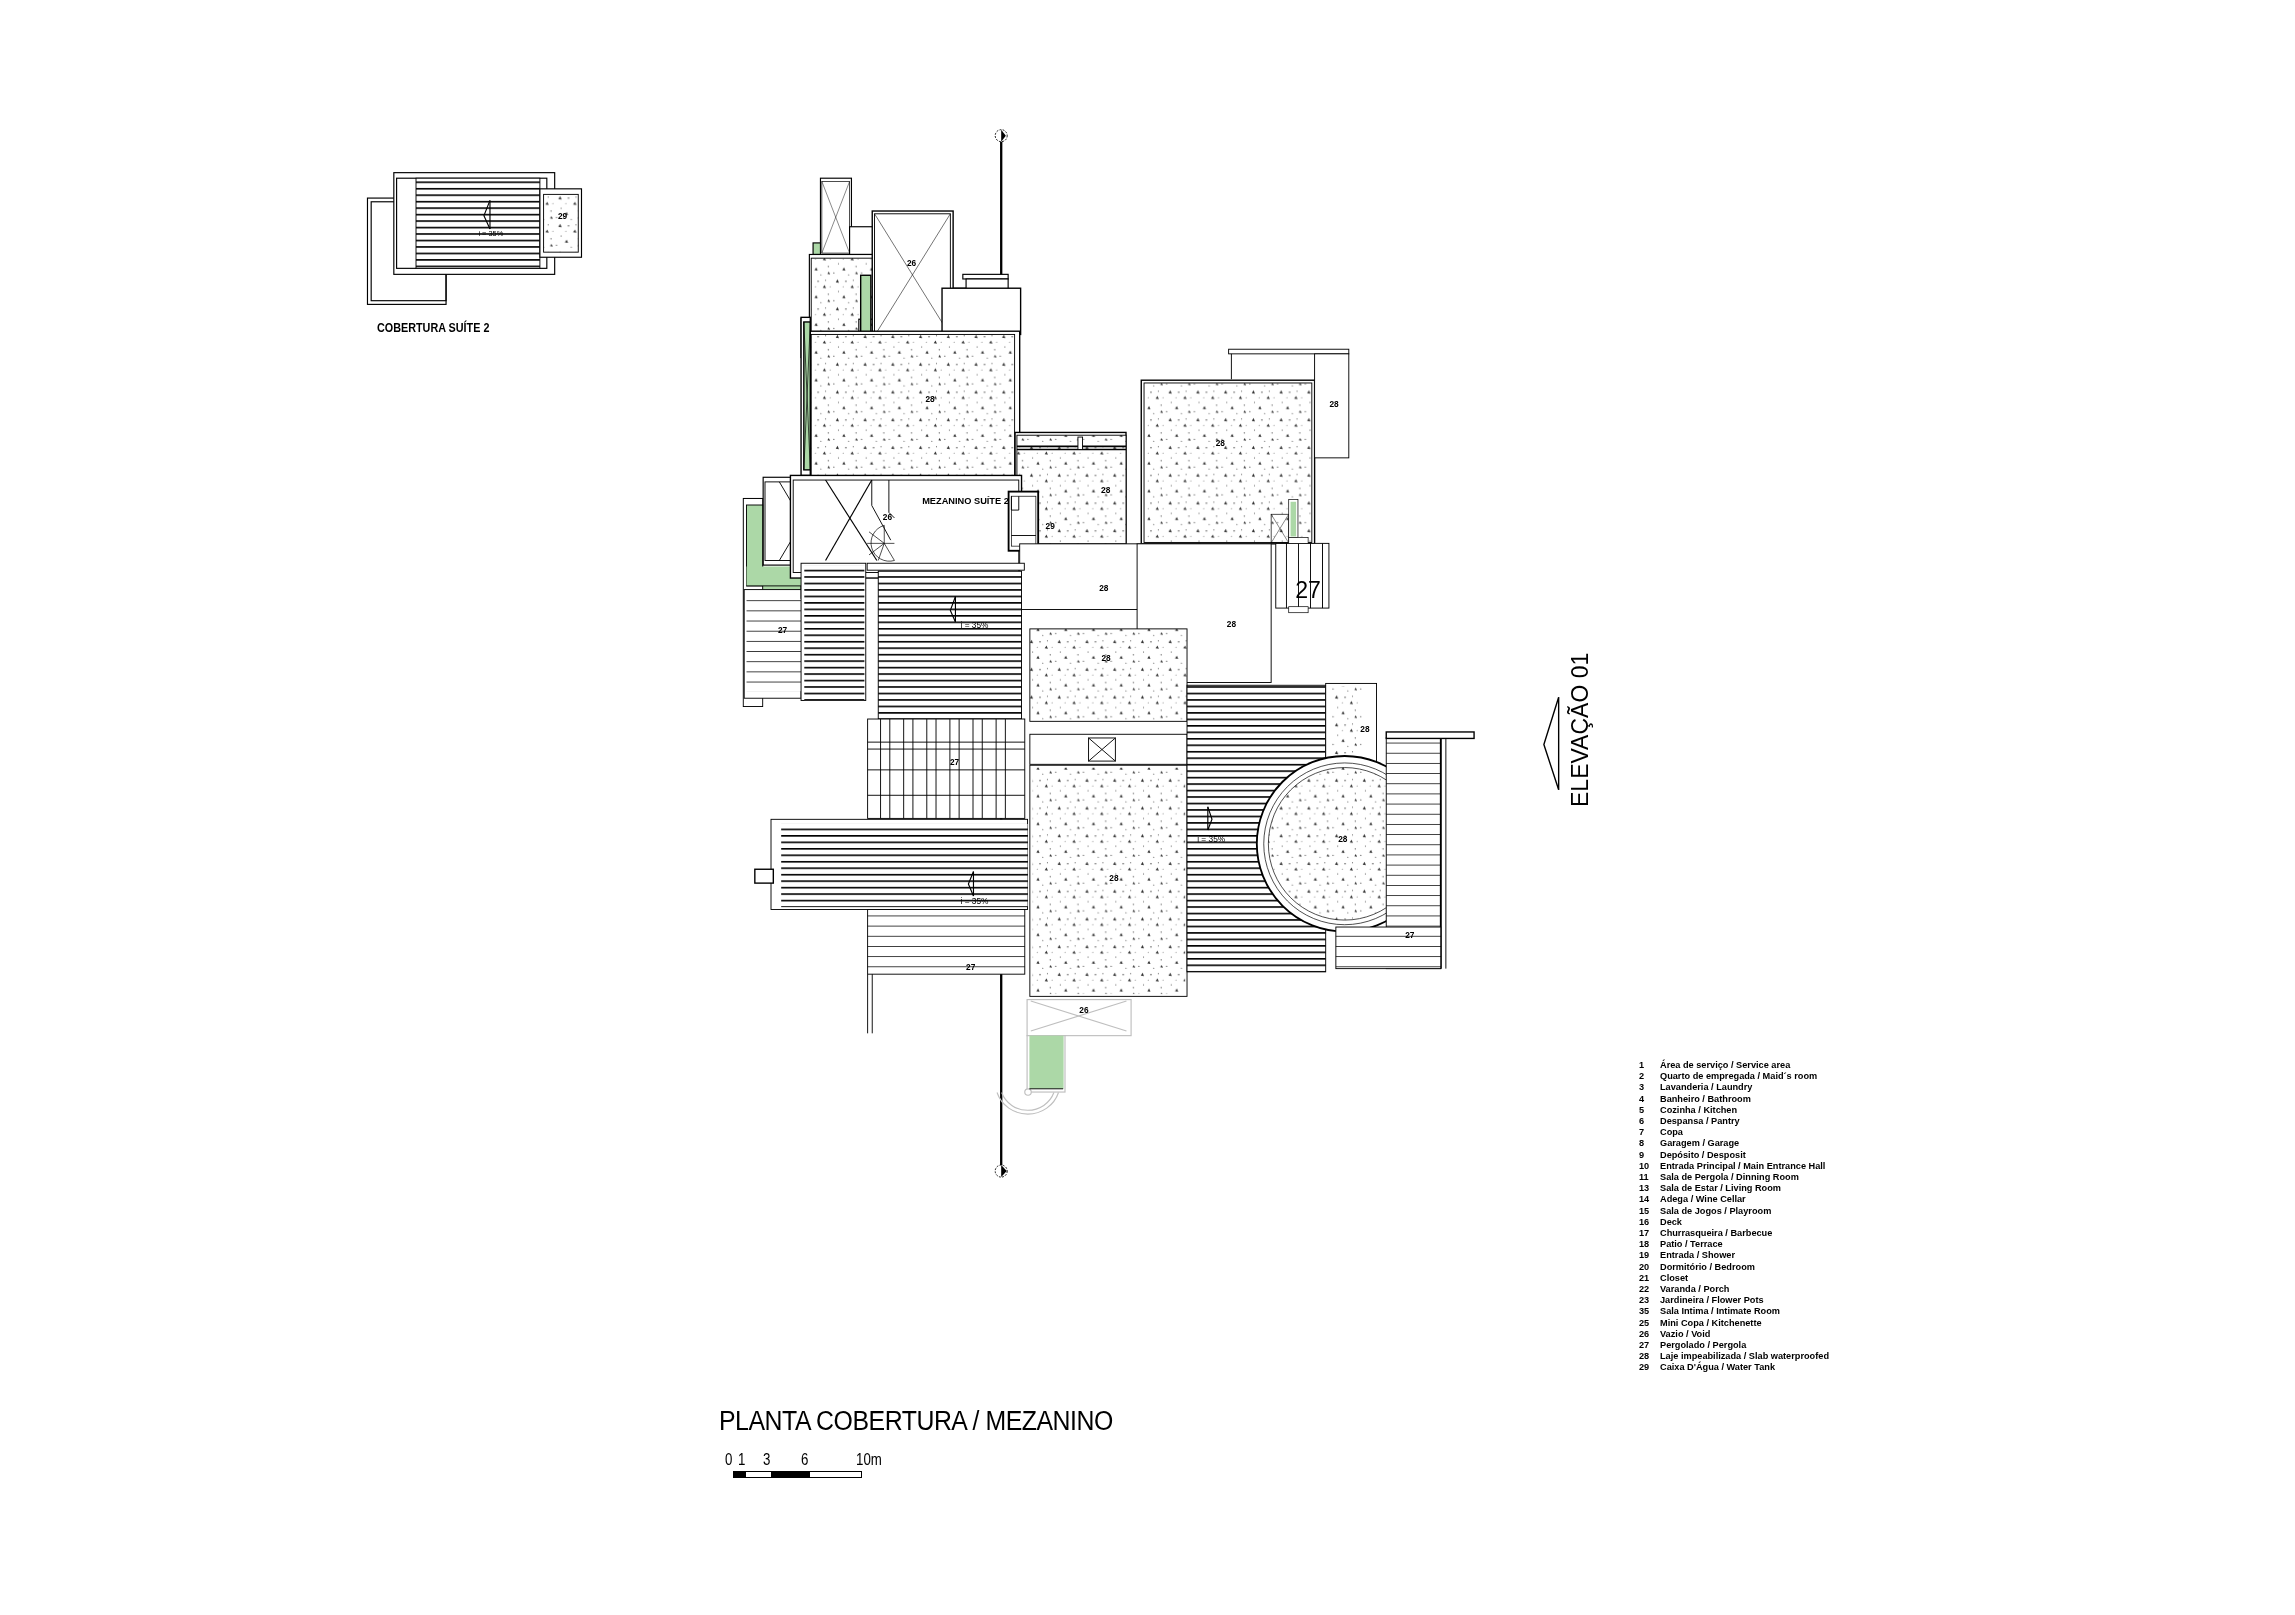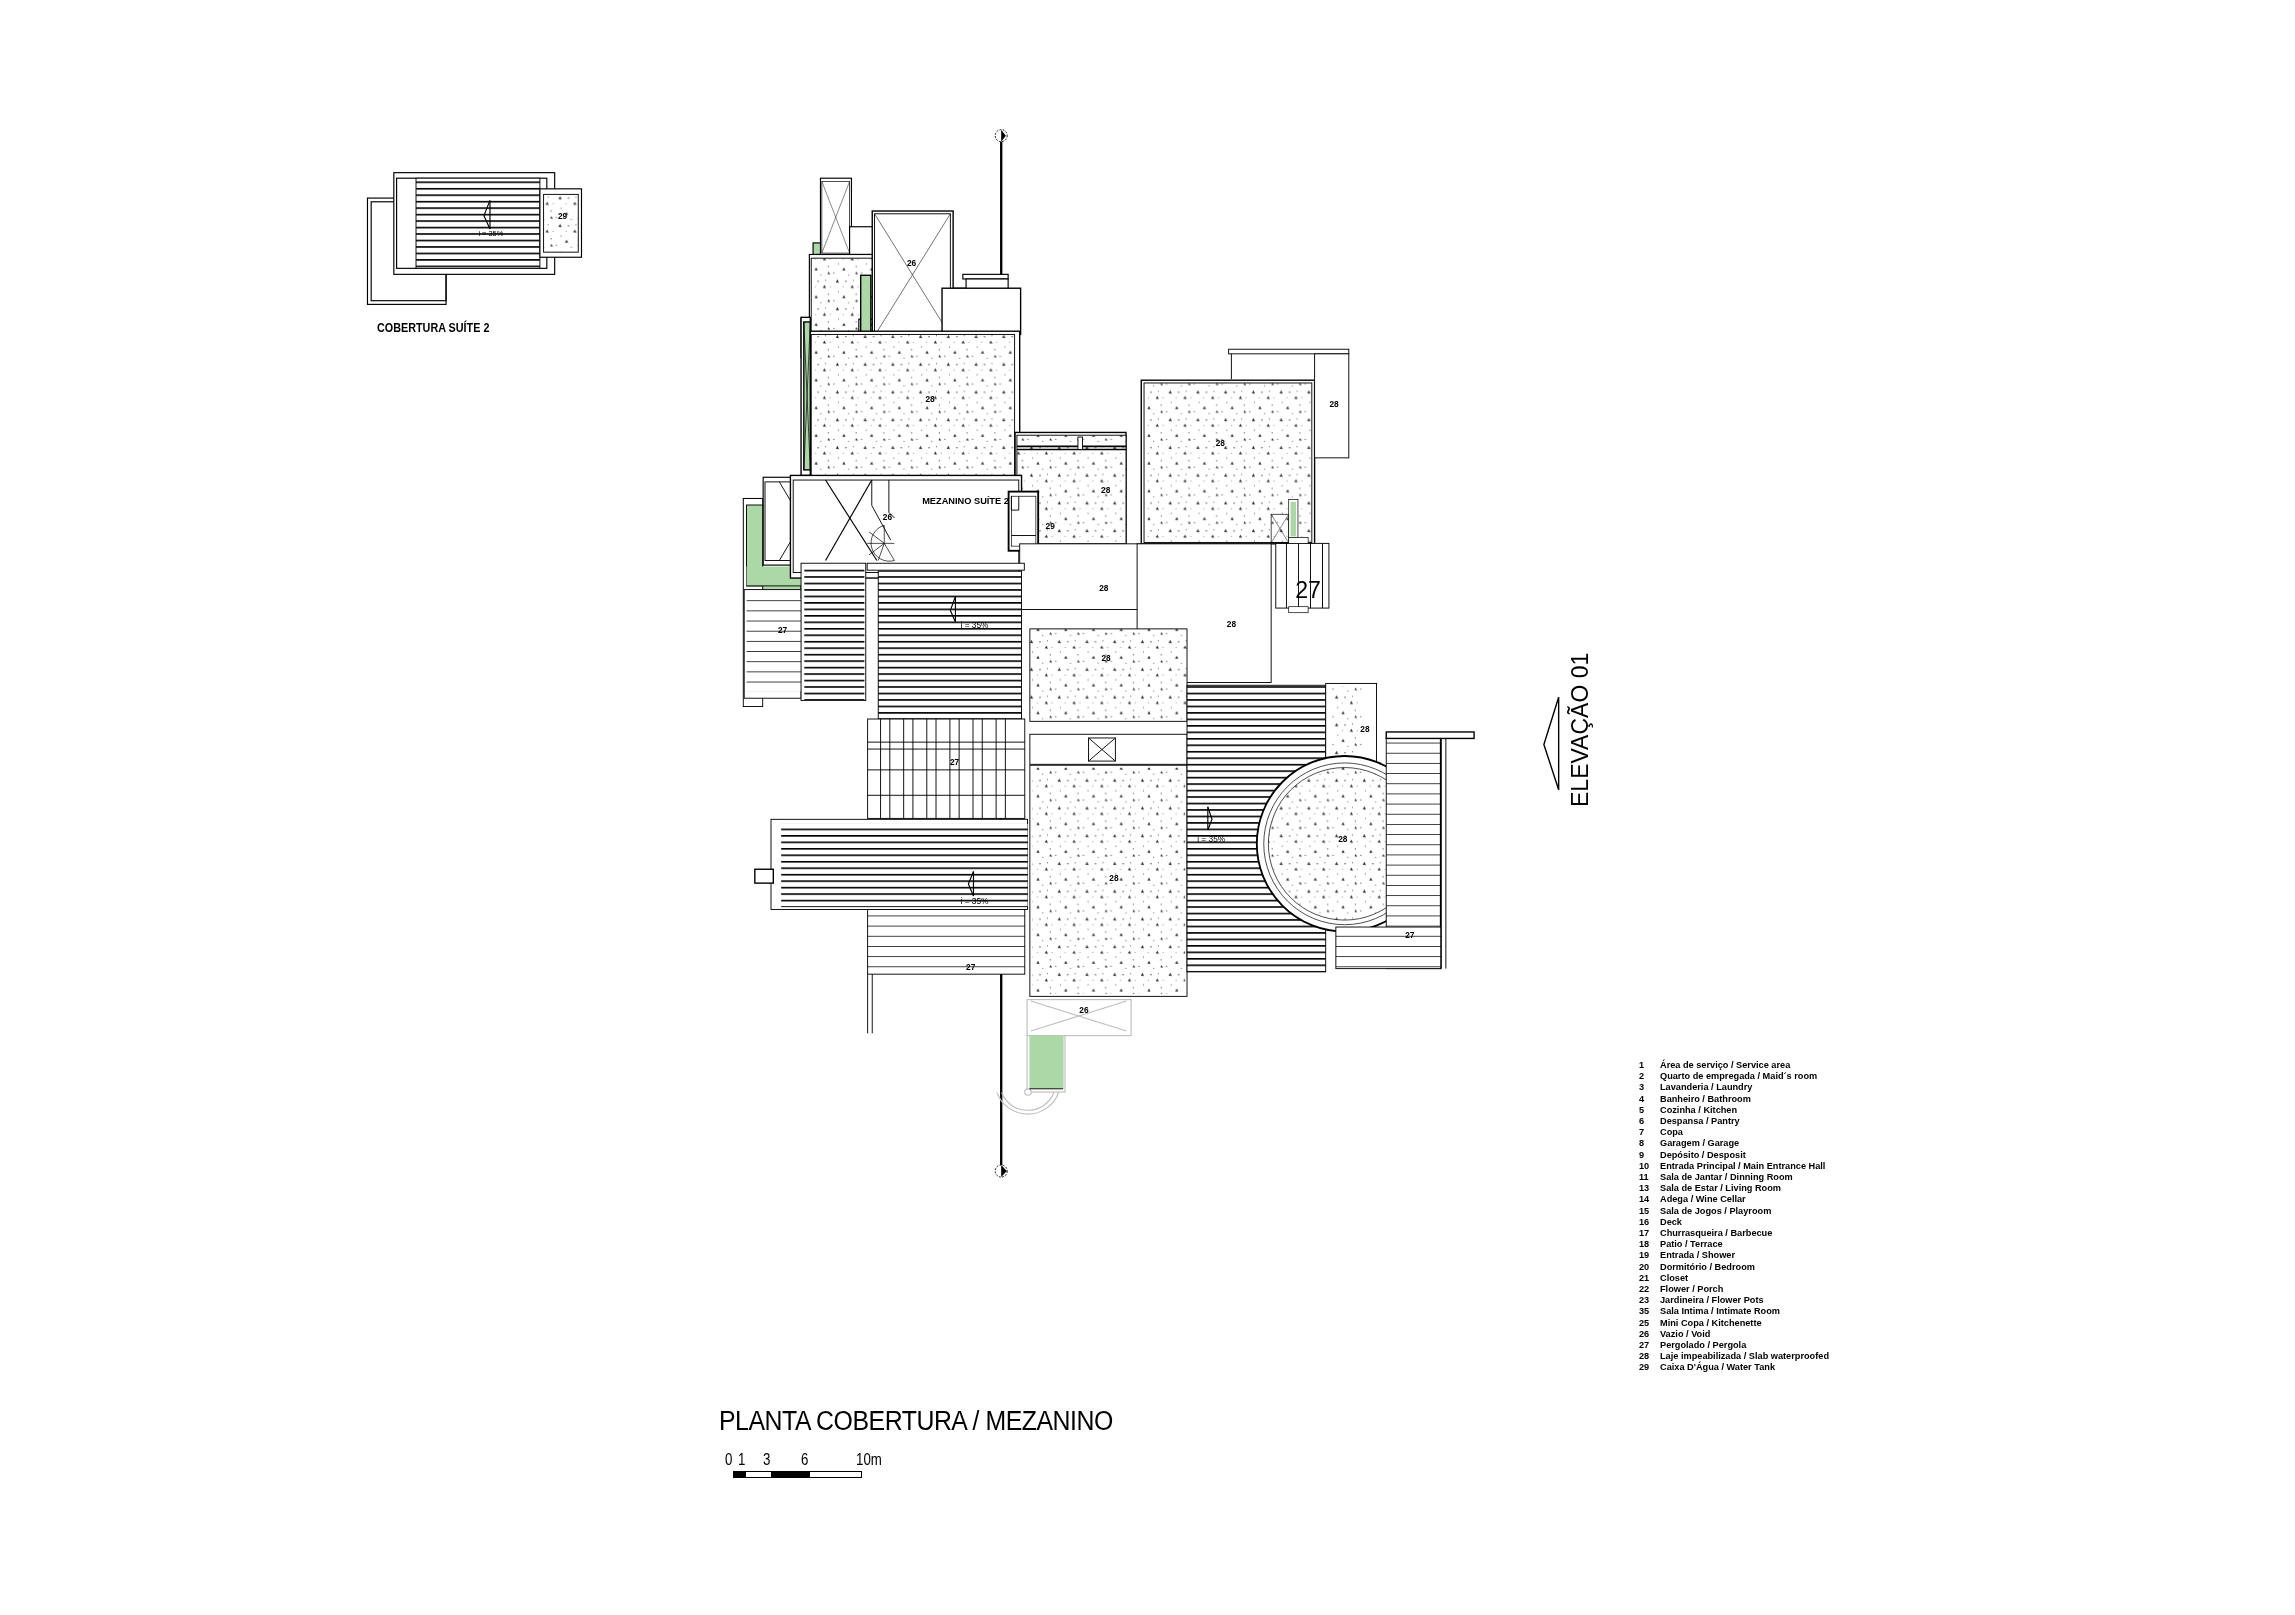--- a/index.html
+++ b/index.html
@@ -336,21 +336,21 @@
   <div class="legend-row">
       <span class="legend-num">9</span>
       <span>Depósito / Desposit</span>
     </div>
   <div class="legend-row">
       <span class="legend-num">10</span>
       <span>Entrada Principal / Main Entrance Hall</span>
     </div>
   <div class="legend-row">
       <span class="legend-num">11</span>
-      <span>Sala de Jantar / Dinning Room</span>
+      <span>Sala de Pergola / Dinning Room</span>
     </div>
   <div class="legend-row">
       <span class="legend-num">13</span>
       <span>Sala de Estar / Living Room</span>
     </div>
   <div class="legend-row">
       <span class="legend-num">14</span>
       <span>Adega / Wine Cellar</span>
     </div>
   <div class="legend-row">
@@ -376,21 +376,21 @@
   <div class="legend-row">
       <span class="legend-num">20</span>
       <span>Dormitório / Bedroom</span>
     </div>
   <div class="legend-row">
       <span class="legend-num">21</span>
       <span>Closet</span>
     </div>
   <div class="legend-row">
       <span class="legend-num">22</span>
-      <span>Flower / Porch</span>
+      <span>Varanda / Porch</span>
     </div>
   <div class="legend-row">
       <span class="legend-num">23</span>
       <span>Jardineira / Flower Pots</span>
     </div>
   <div class="legend-row">
       <span class="legend-num">35</span>
       <span>Sala Intima / Intimate Room</span>
     </div>
   <div class="legend-row">

